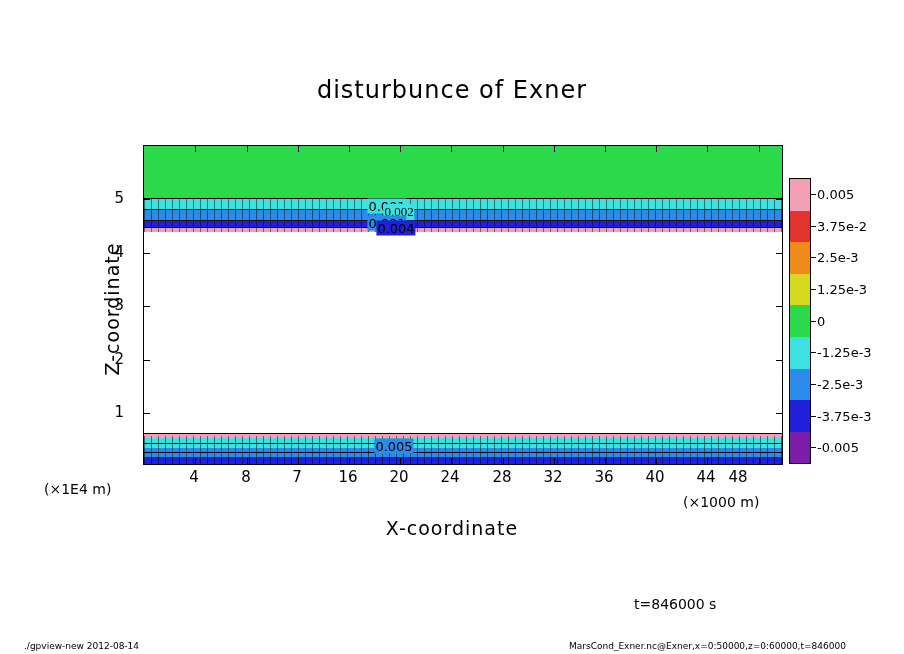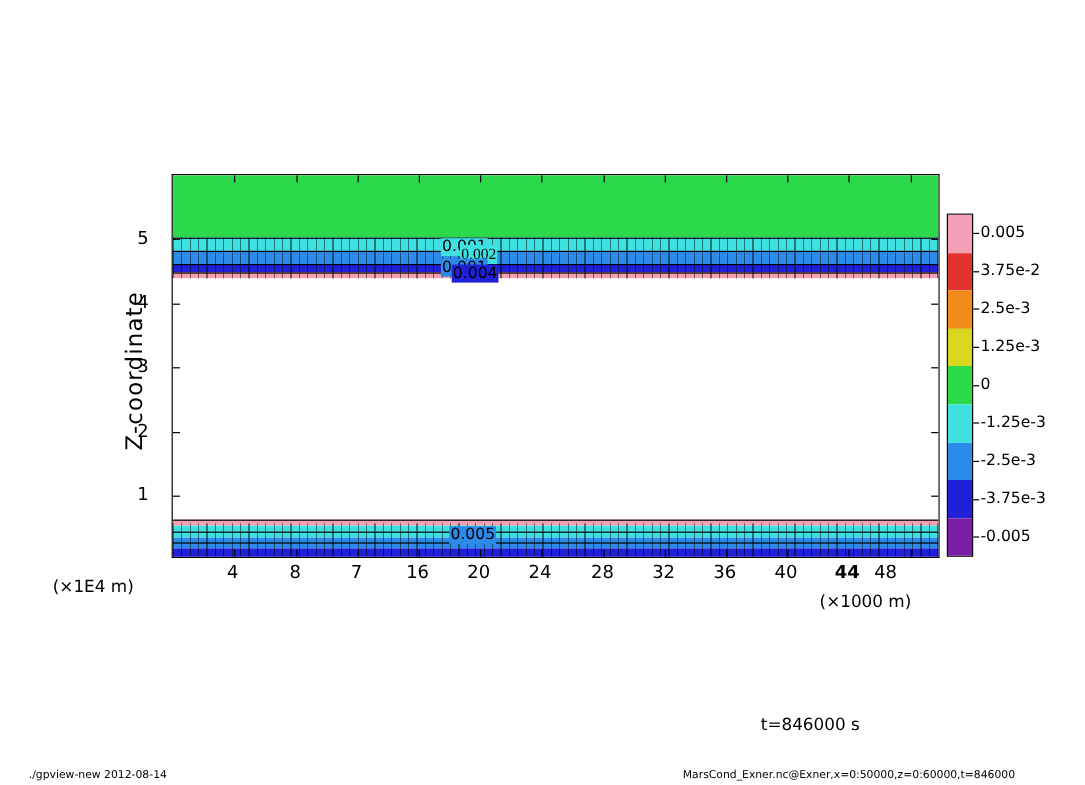--- a/index.html
+++ b/index.html
@@ -51,20 +51,21 @@
   .cblab{position:absolute;left:817px;font-size:13px;transform:translateY(-50%);}
   .cbtick{position:absolute;left:811px;width:5px;height:1px;background:#000;}
 
   .inlab{position:absolute;font-size:13px;color:#000;transform:translate(-50%,-50%);}
 </style>
 </head>
 <body>
 
 <div id="root">
 
+  <div class="txt" id="title">disturbunce of Exner</div>
 
   <div id="plot">
 
     <div class="band" style="top:0px;   height:52px;  background:#2bd94a;"></div>
     <div class="band" style="top:52px;  height:11px;  background:#3ee0e0;"></div>
     <div class="band" style="top:63px;  height:11px;  background:#2c8ae8;"></div>
     <div class="band" style="top:74px;height:7px;  background:#2020d8;"></div>
     <div class="band" style="top:81px;  height:5px;   background:#f3a0b4;"></div>
     <div class="band" style="top:86px;  height:201px; background:#ffffff;"></div>
     <div class="band" style="top:287px; height:5px;   background:#f3a0b4;"></div>
@@ -131,30 +132,31 @@
   <div class="xlab" style="left:194px;">4</div>
   <div class="xlab" style="left:246px;">8</div>
   <div class="xlab" style="left:297px;">7</div>
   <div class="xlab" style="left:348px;">16</div>
   <div class="xlab" style="left:399px;">20</div>
   <div class="xlab" style="left:450px;">24</div>
   <div class="xlab" style="left:502px;">28</div>
   <div class="xlab" style="left:553px;">32</div>
   <div class="xlab" style="left:604px;">36</div>
   <div class="xlab" style="left:655px;">40</div>
-  <div class="xlab" style="left:706px;font-weight:bold;">44</div>
+  <div class="xlab" style="left:706px;">44</div>
   <div class="xlab" style="left:738px;">48</div>
 
   <div class="ylab" style="top:412px;">1</div>
   <div class="ylab" style="top:359px;">2</div>
   <div class="ylab" style="top:305px;">3</div>
   <div class="ylab" style="top:252px;">4</div>
   <div class="ylab" style="top:198px;">5</div>
 
   <div class="txt" id="ylabel">Z-coordinate</div>
+  <div class="txt" id="xlabel">X-coordinate</div>
   <div class="txt" id="xunit">(×1E4 m)</div>
   <div class="txt" id="yunit">(×1000 m)</div>
 
   <div class="txt" id="tstamp">t=846000 s</div>
 
   <div id="cbar">
     <div class="seg" style="top:0px;    height:31.6px; background:#f3a0b4;"></div>
     <div class="seg" style="top:31.6px; height:31.6px; background:#e2342c;"></div>
     <div class="seg" style="top:63.2px; height:31.6px; background:#f08a18;"></div>
     <div class="seg" style="top:94.8px; height:31.6px; background:#d8d820;"></div>

